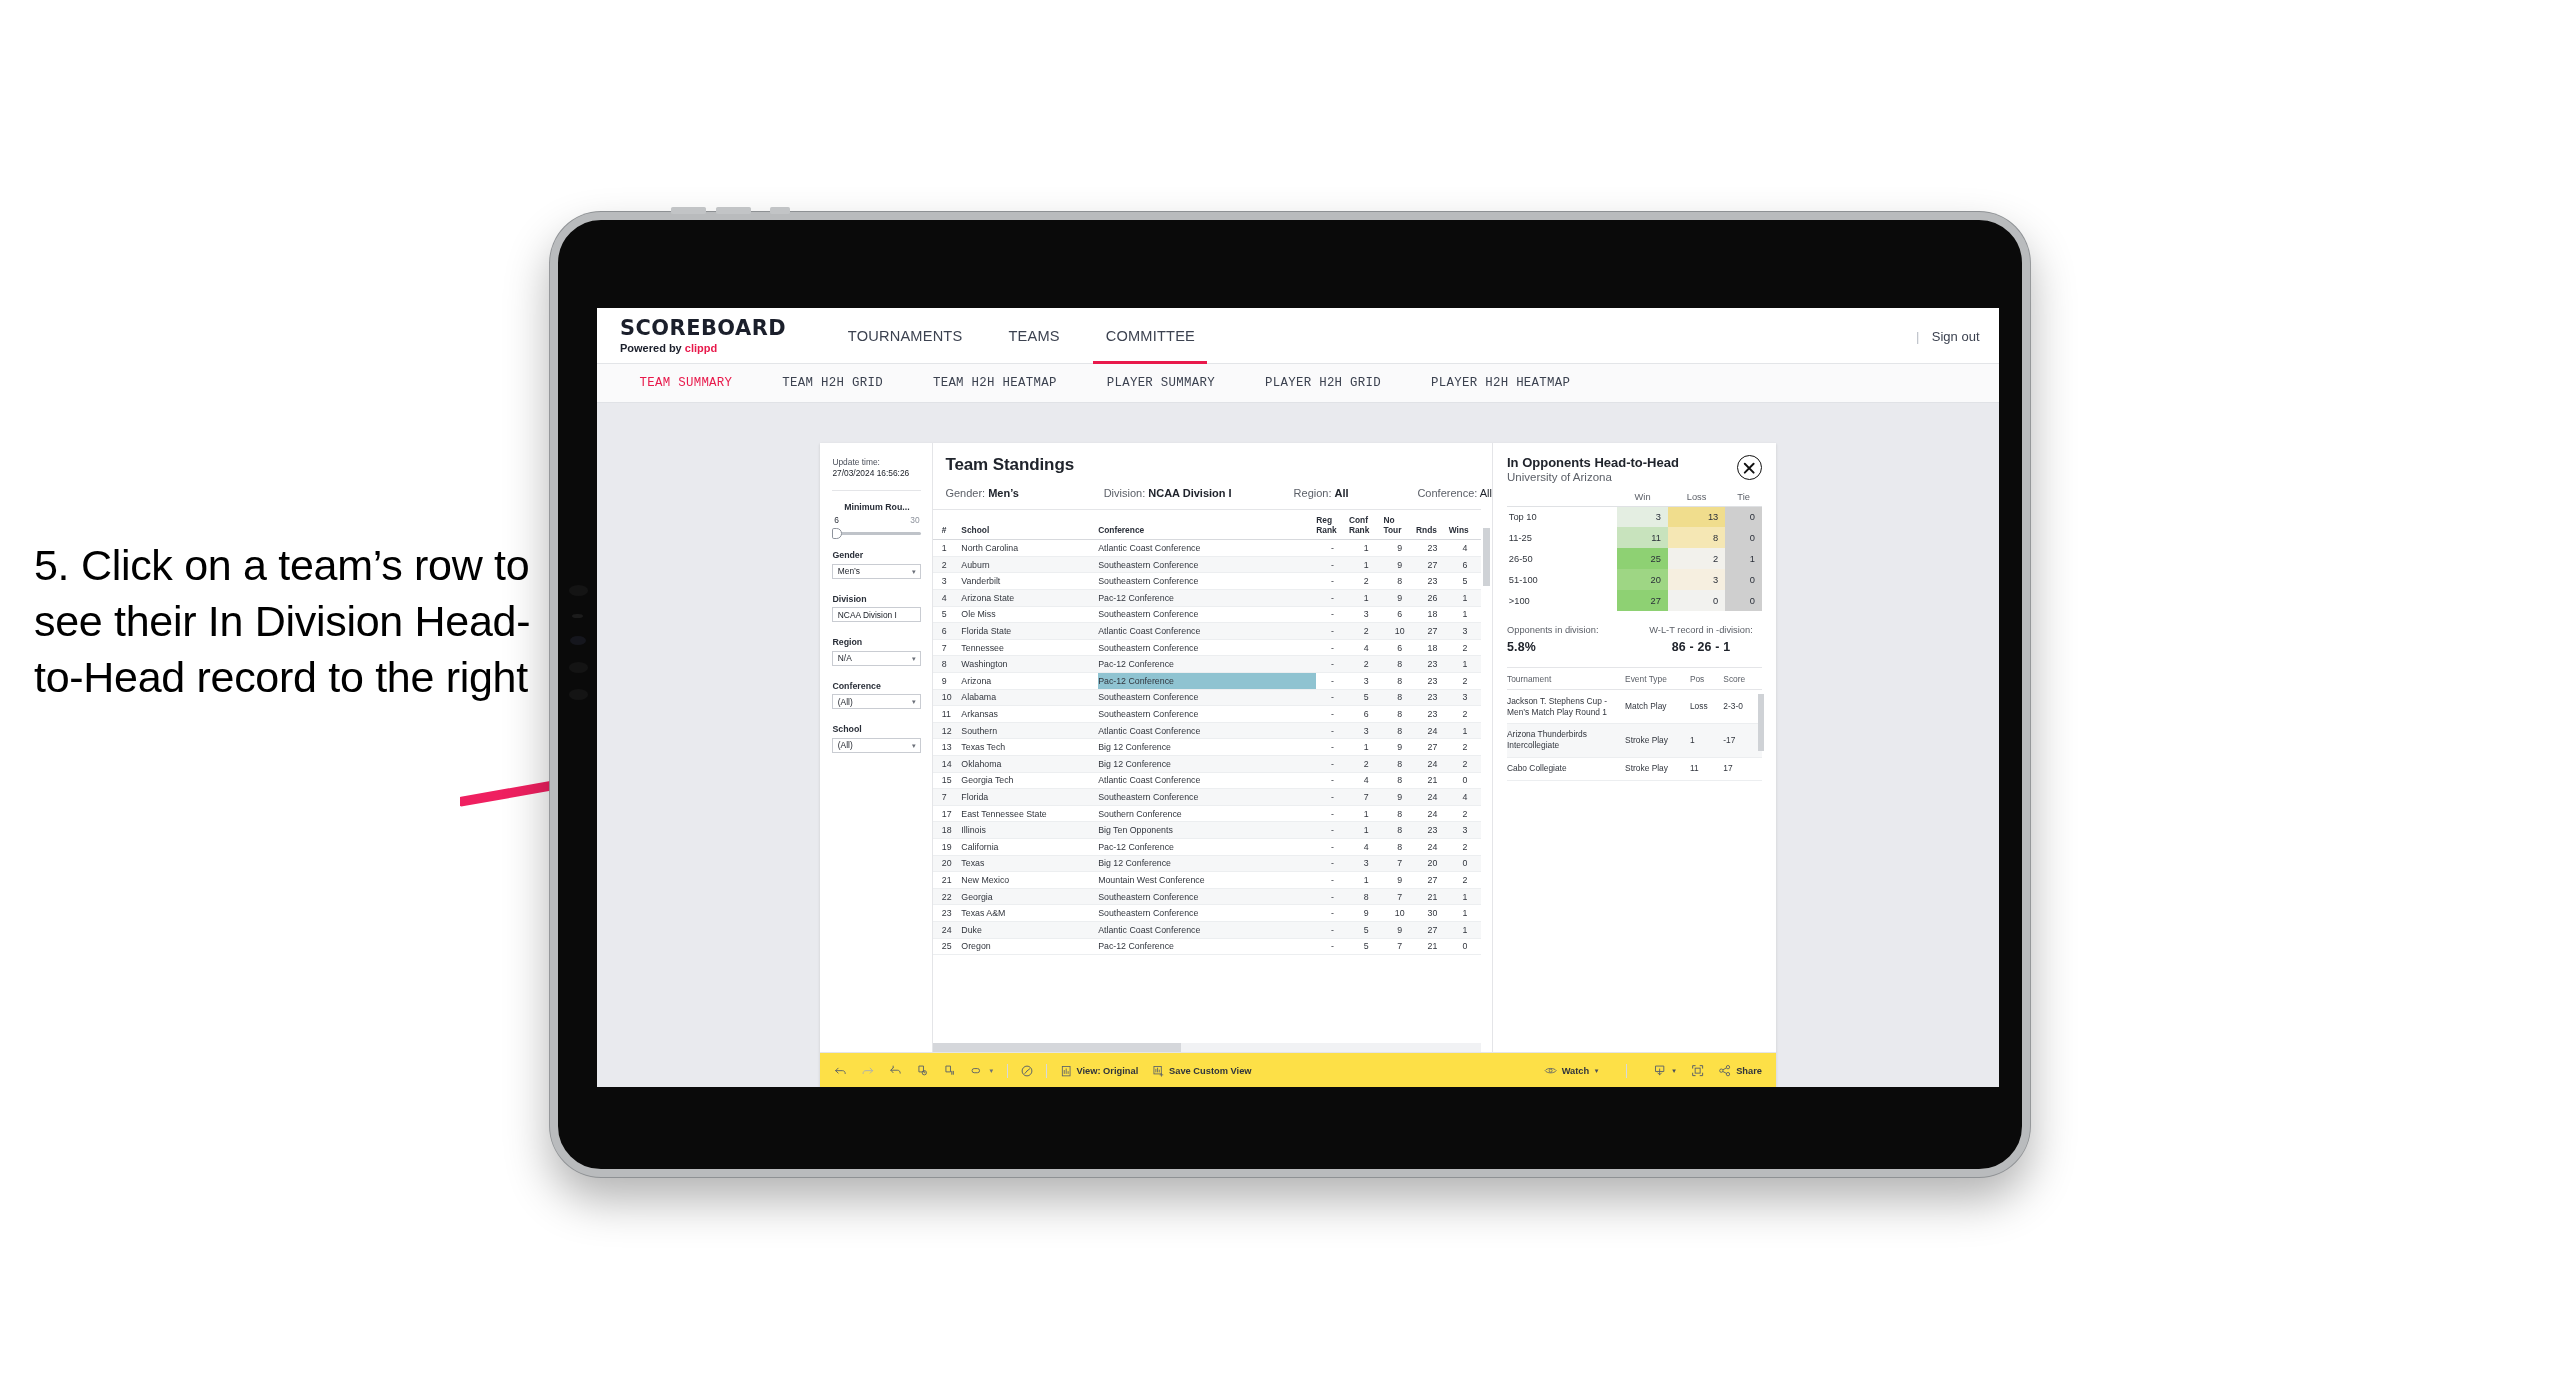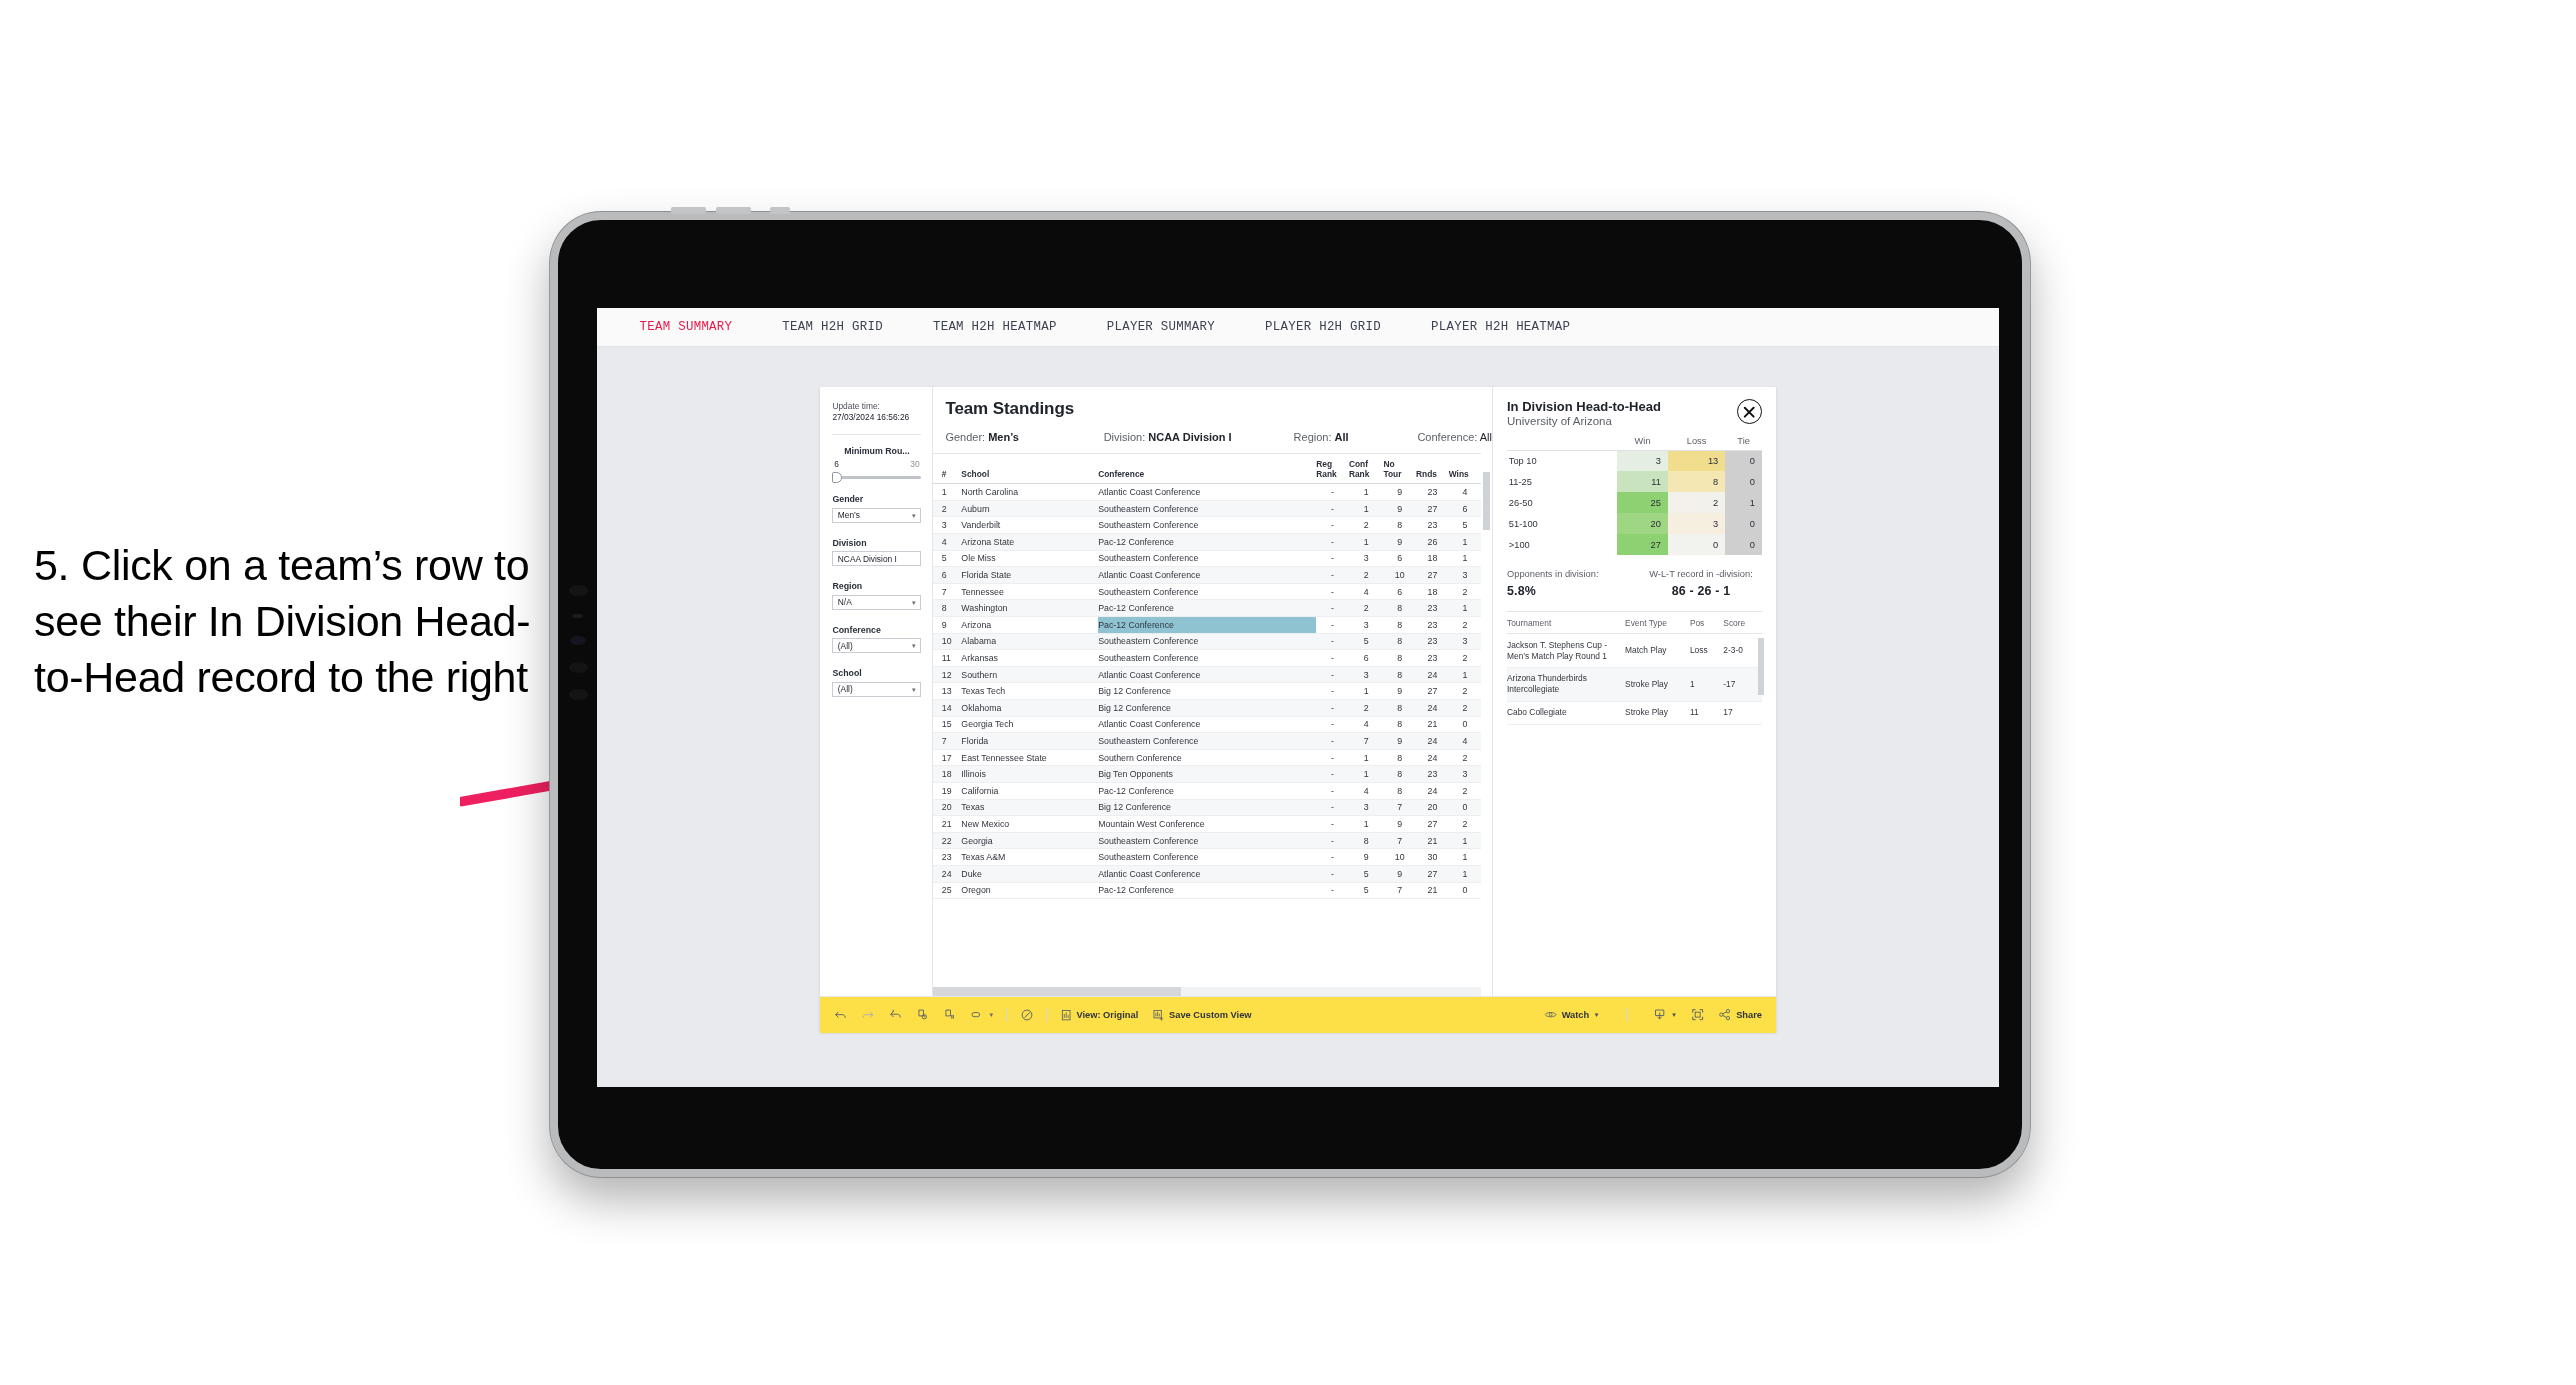--- a/index.html
+++ b/index.html
@@ -254,20 +254,35 @@
     <div class="vol-btn" style="left:158px; top:-13.3px; width:35px; height:7px;"></div>
     <div class="vol-btn" style="left:212px; top:-13.3px; width:19.5px; height:7px;"></div>
     <div class="bezel-dot" style="left:10.6px; top:365px; width:19.5px; height:10.6px;"></div>
     <div class="bezel-dot" style="left:14px; top:394px; width:10.6px; height:4.4px; background:#1c1c1c;"></div>
     <div class="bezel-dot" style="left:11.5px; top:416px; width:16px; height:8.8px; background:#15161d;"></div>
     <div class="bezel-dot" style="left:10.6px; top:442px; width:19.5px; height:10.6px;"></div>
     <div class="bezel-dot" style="left:10.6px; top:469px; width:19.5px; height:10.6px;"></div>
 
     <div class="tablet-inner">
 
+      <div class="appbar">
+        <div class="brand">
+          <div class="brand-title">SCOREBOARD</div>
+          <div class="brand-sub"><span>Powered by </span><span class="pink">clippd</span></div>
+        </div>
+        <nav class="mainnav">
+          <a href="#">TOURNAMENTS</a>
+          <a href="#">TEAMS</a>
+          <a href="#" class="active">COMMITTEE</a>
+        </nav>
+        <div class="signout">
+          <span class="sep">|</span>
+          <a href="#" style="text-decoration:none;color:#3c4250;">Sign out</a>
+        </div>
+      </div>
 
       <div class="subnav">
         <a href="#" class="active">TEAM SUMMARY</a>
         <a href="#">TEAM H2H GRID</a>
         <a href="#">TEAM H2H HEATMAP</a>
         <a href="#">PLAYER SUMMARY</a>
         <a href="#">PLAYER H2H GRID</a>
         <a href="#">PLAYER H2H HEATMAP</a>
       </div>
 
@@ -610,21 +625,21 @@
                     </tbody>
                 </table>
                 <div class="vscroll"></div>
               </div>
               <div class="hscroll-track">
                 <div class="hscroll-thumb"></div>
               </div>
             </section>
 
             <section class="h2h">
-              <div class="h2h-title">In Division Head-to-Head</div>
+              <div class="h2h-title">In Opponents Head-to-Head</div>
               <div class="h2h-sub">University of Arizona</div>
               <div class="close-btn">
                 <svg width="12.4" height="12.4" viewBox="0 0 14 14">
                     <path d="M2,2 L12,12 M12,2 L2,12" stroke="#111" stroke-width="2.2" stroke-linecap="round"></path>
                   </svg>
               </div>
 
               <table class="h2hgrid">
                 <thead>
                   <tr>

